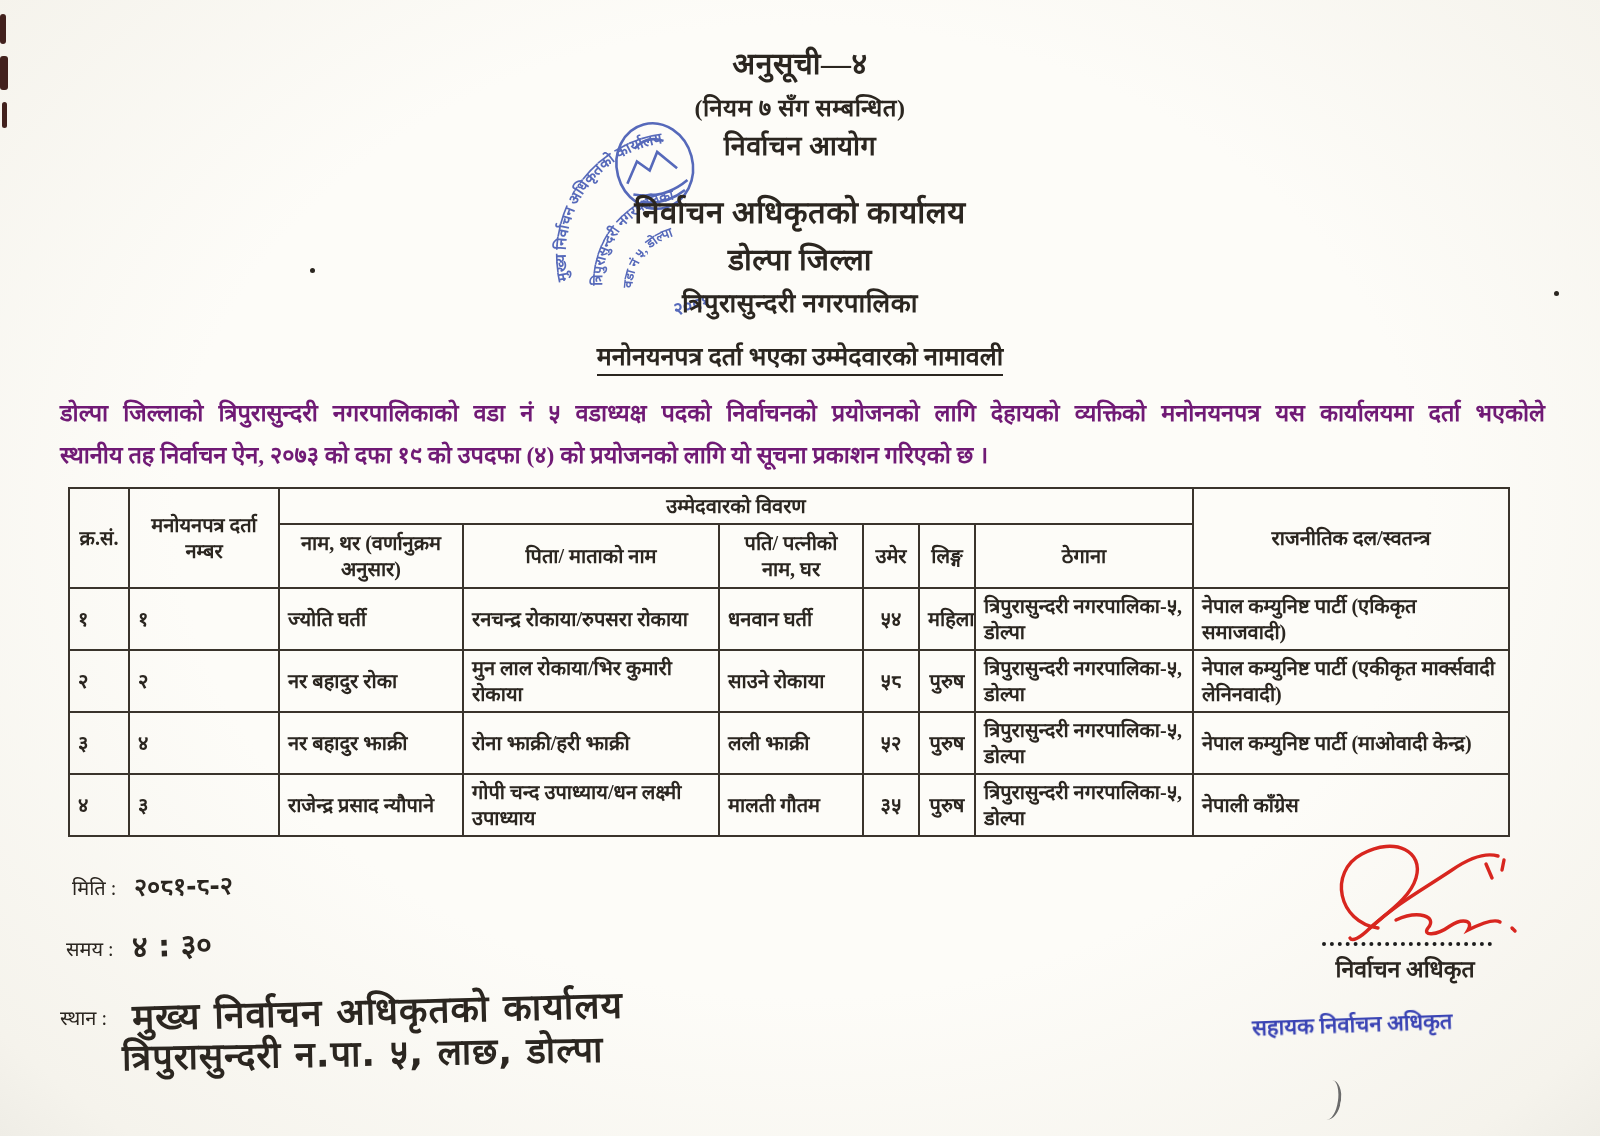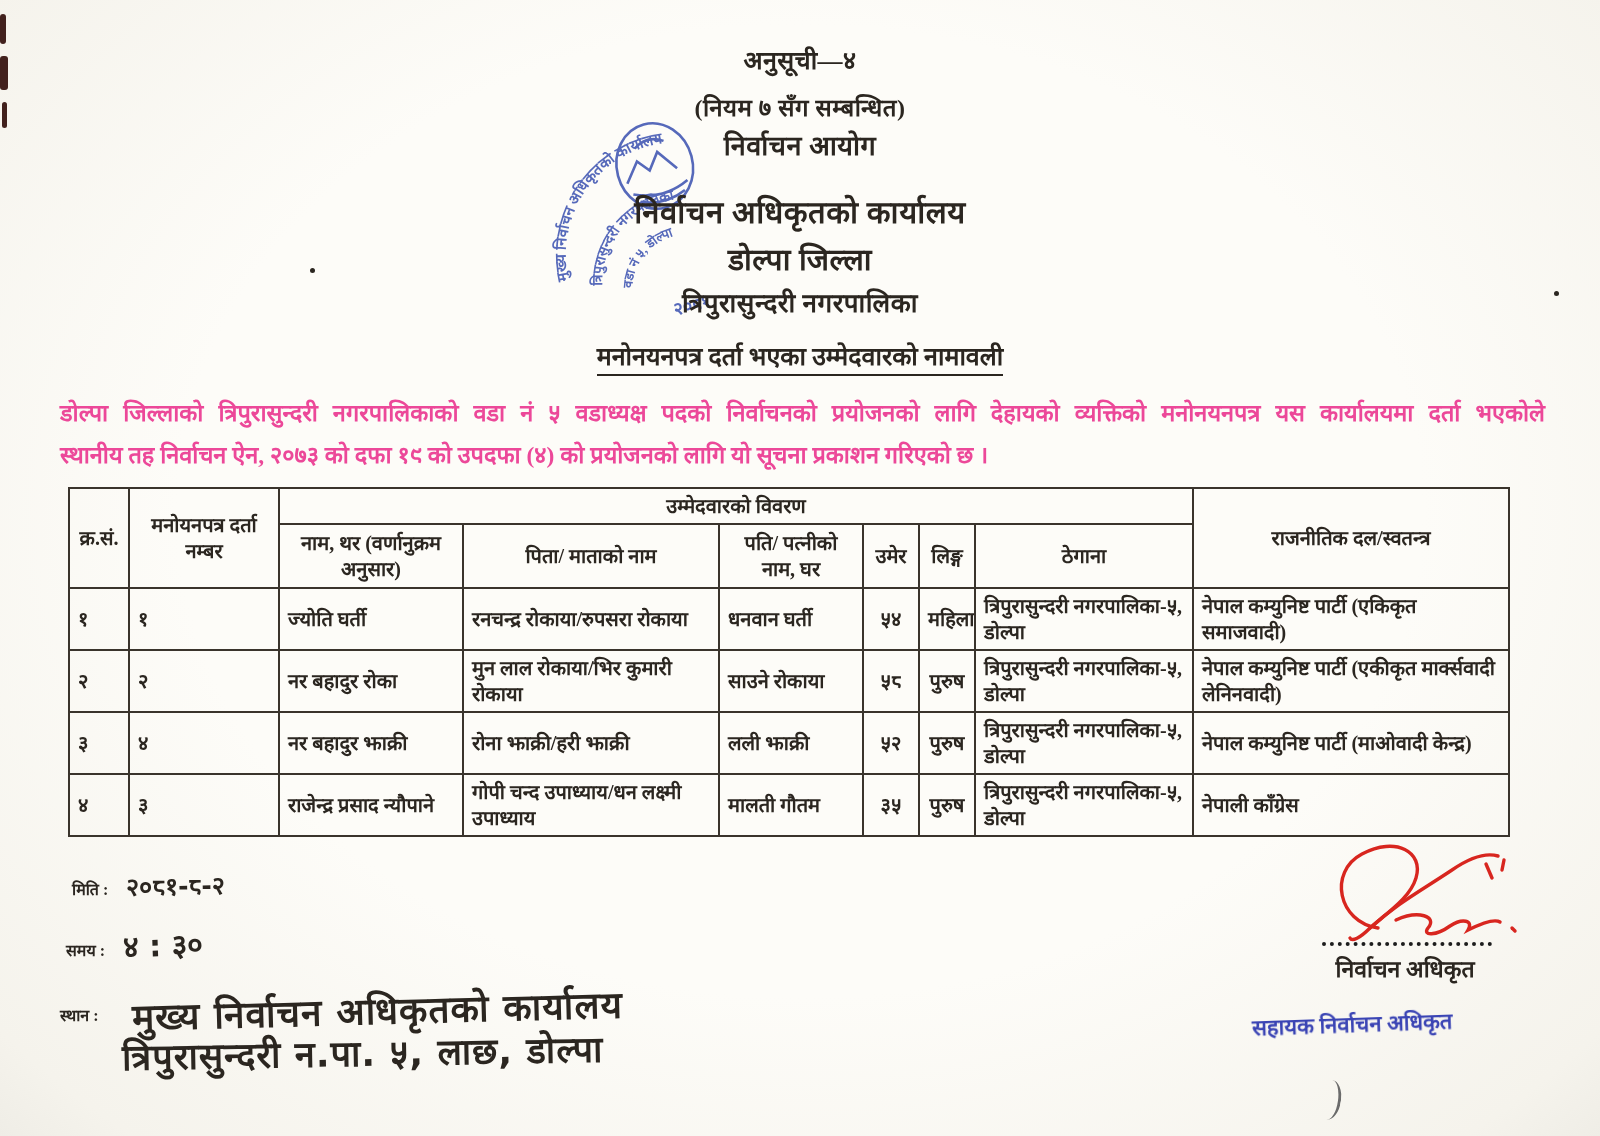--- a/index.html
+++ b/index.html
@@ -6,48 +6,48 @@
   body{
     width:1600px;height:1136px;position:relative;overflow:hidden;
     background:radial-gradient(ellipse at 50% 45%, #fdfcf8 55%, #f5f3ec 92%, #efede6 100%);
     font-family:"Liberation Serif","DejaVu Serif",serif;
     color:#2b2620;
   }
   .abs{position:absolute;}
   .centered{left:0;right:0;text-align:center;}
   
   .h-line{font-weight:700;letter-spacing:.5px;}
-  .annex{top:42px;font-size:25px;}
+  .annex{top:42px;font-size:30px;}
   .rule{top:90px;font-size:24px;}
   .org{top:126px;font-size:27px;}
   .office{top:190px;font-size:31px;}
   .district{top:238px;font-size:30px;}
   .muni{top:284px;font-size:26px;}
   .doc-title{top:338px;font-size:25px;font-weight:700;}
   .doc-title span{border-bottom:2.5px solid #2b2620;padding-bottom:4px;}
   
   .stamp{left:535px;top:118px;width:270px;height:210px;opacity:.88;filter:blur(.3px);}
   
-  .intro{left:60px;width:1485px;font-size:23.5px;font-weight:600;color:#ec4899;}
+  .intro{left:60px;width:1485px;font-size:23.5px;font-weight:600;color:#701a75;}
   .intro-1{top:396px;text-align:justify;text-align-last:justify;}
   .intro-2{top:438px;}
   
   .tbl-wrap{left:68px;top:487px;width:1440px;}
   table{border-collapse:collapse;table-layout:fixed;width:1440px;
         font-family:"Liberation Serif","DejaVu Serif",serif;}
   th,td{border:2px solid #3a342c;color:#2b2620;vertical-align:middle;
         padding:4px 8px;line-height:1.3;overflow:hidden;}
   th{font-size:20px;font-weight:700;text-align:center;}
   td{font-size:20px;font-weight:600;}
   .c{text-align:center;}
   tr.data-r{height:62px;}
   tr.hdr-1{height:32px;}
   tr.hdr-2{height:64px;}
   
-  .f-label{font-size:16px;font-weight:700;}
+  .f-label{font-size:20px;font-weight:400;}
   .hand{font-family:"DejaVu Sans","Liberation Sans",sans-serif;font-weight:600;}
   .date-line{left:72px;top:868px;}
   .date-val{display:inline-block;margin-left:14px;transform:rotate(-1deg);font-size:25px;}
   .time-line{left:66px;top:924px;}
   .time-val{display:inline-block;margin-left:14px;transform:rotate(-2deg);font-size:30px;}
   .place-label{left:60px;top:1004px;}
   .place-1{left:132px;top:984px;font-size:37px;transform:rotate(-1.5deg);letter-spacing:1px;}
   .place-2{left:122px;top:1028px;font-size:36px;transform:rotate(-1deg);letter-spacing:1px;}
   .sig{left:1300px;top:838px;}
   .dotted{left:1322px;top:902px;width:170px;height:40px;border-bottom:4px dotted #1d1d1d;}

